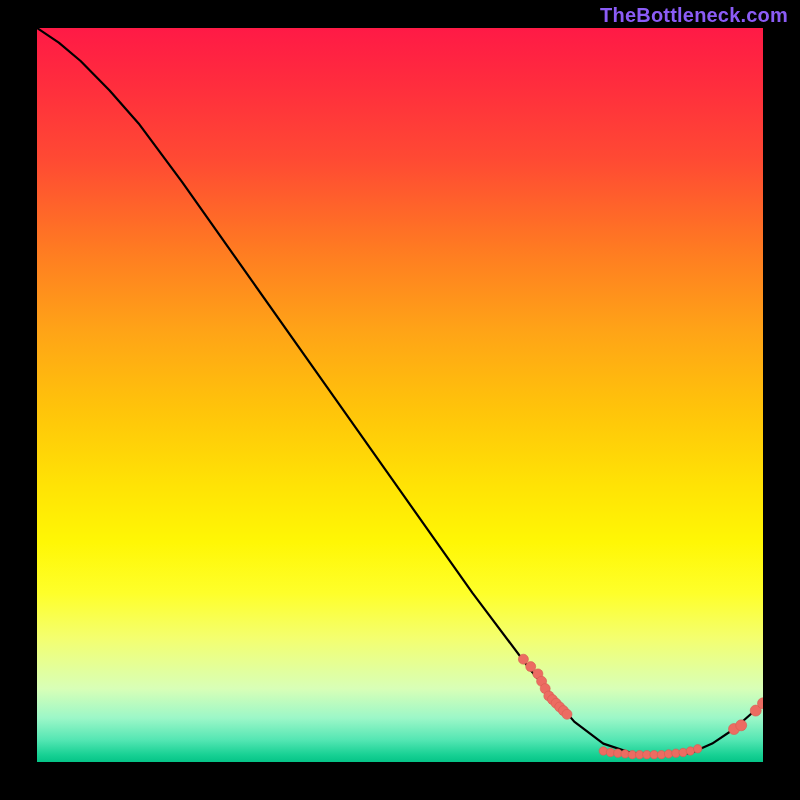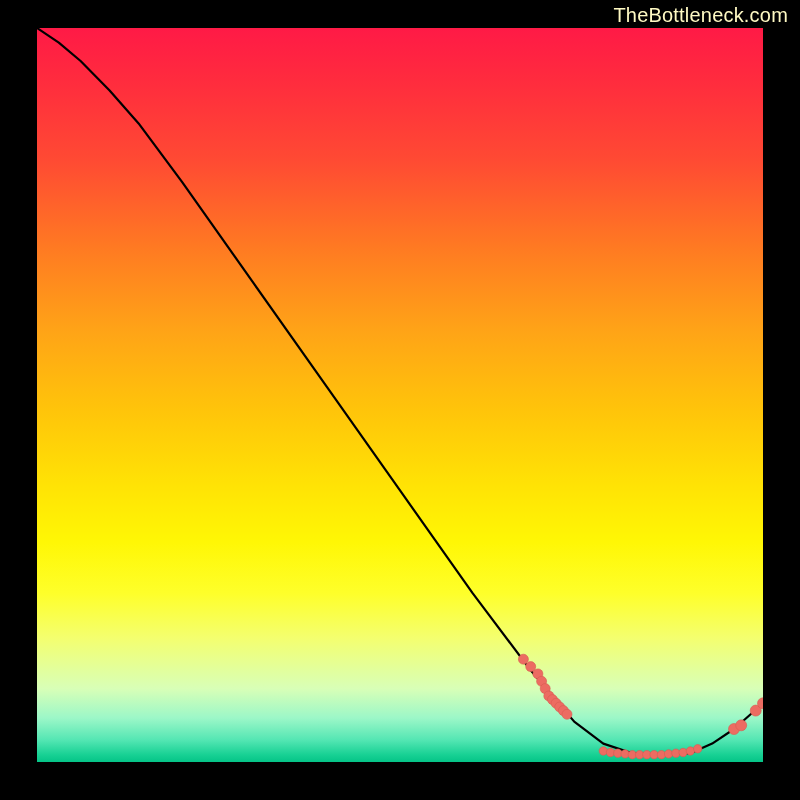--- a/index.html
+++ b/index.html
@@ -14,23 +14,23 @@
   .frame {
     position: relative;
     width: 800px;
     height: 800px;
     background: #000;
   }
   .watermark {
     position: absolute;
     top: 4px;
     right: 12px;
-    color: #fef9c3;
+    color: #8b5cf6;
     font-size: 20px;
-    font-weight: 400;
+    font-weight: 700;
     letter-spacing: 0.2px;
     z-index: 50;
   }
   
   .plot {
     position: absolute;
     left: 37px;
     top: 28px;
     width: 726px;
     height: 734px;

